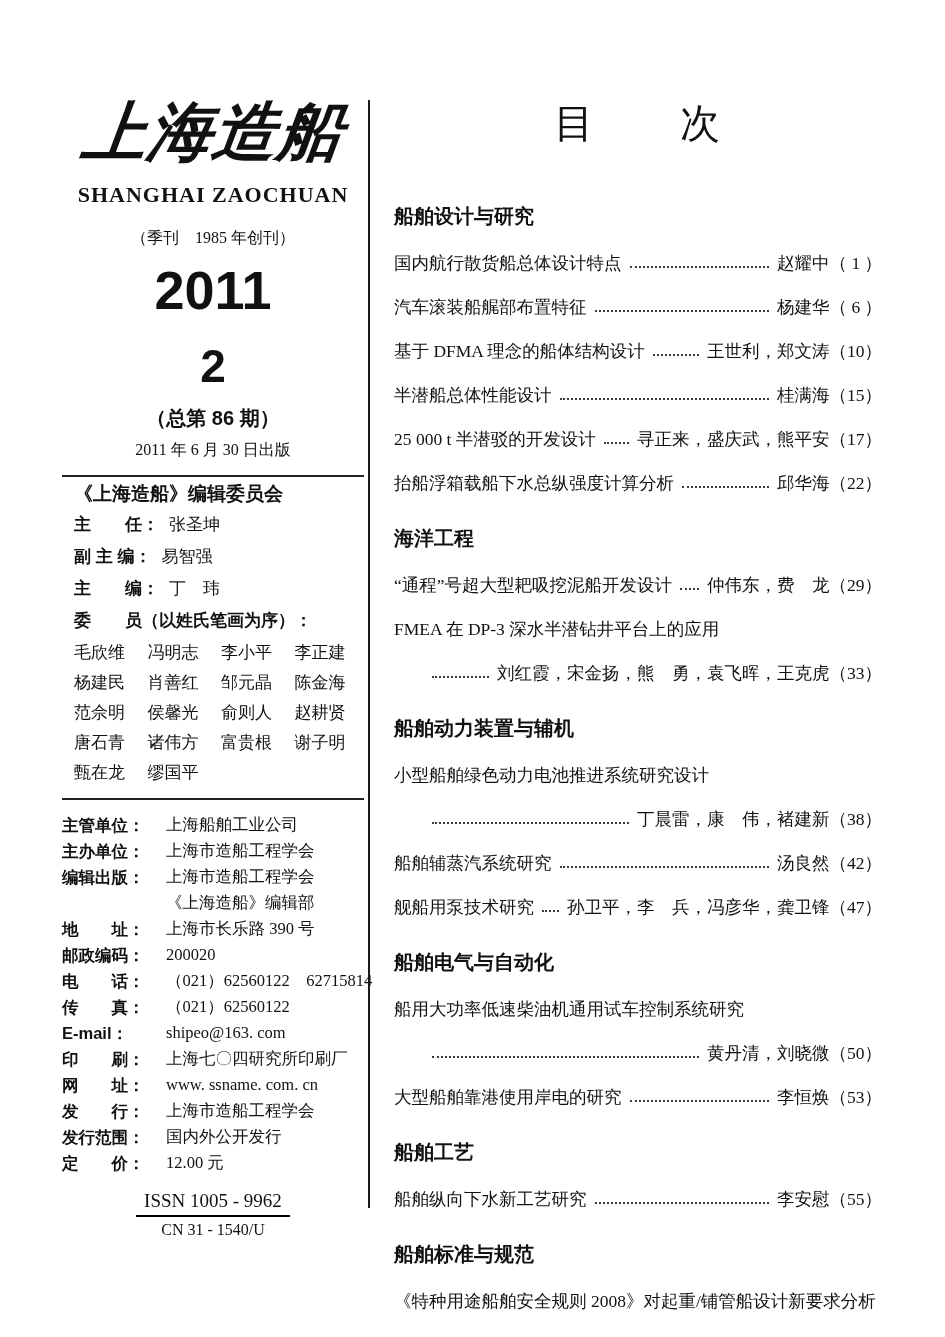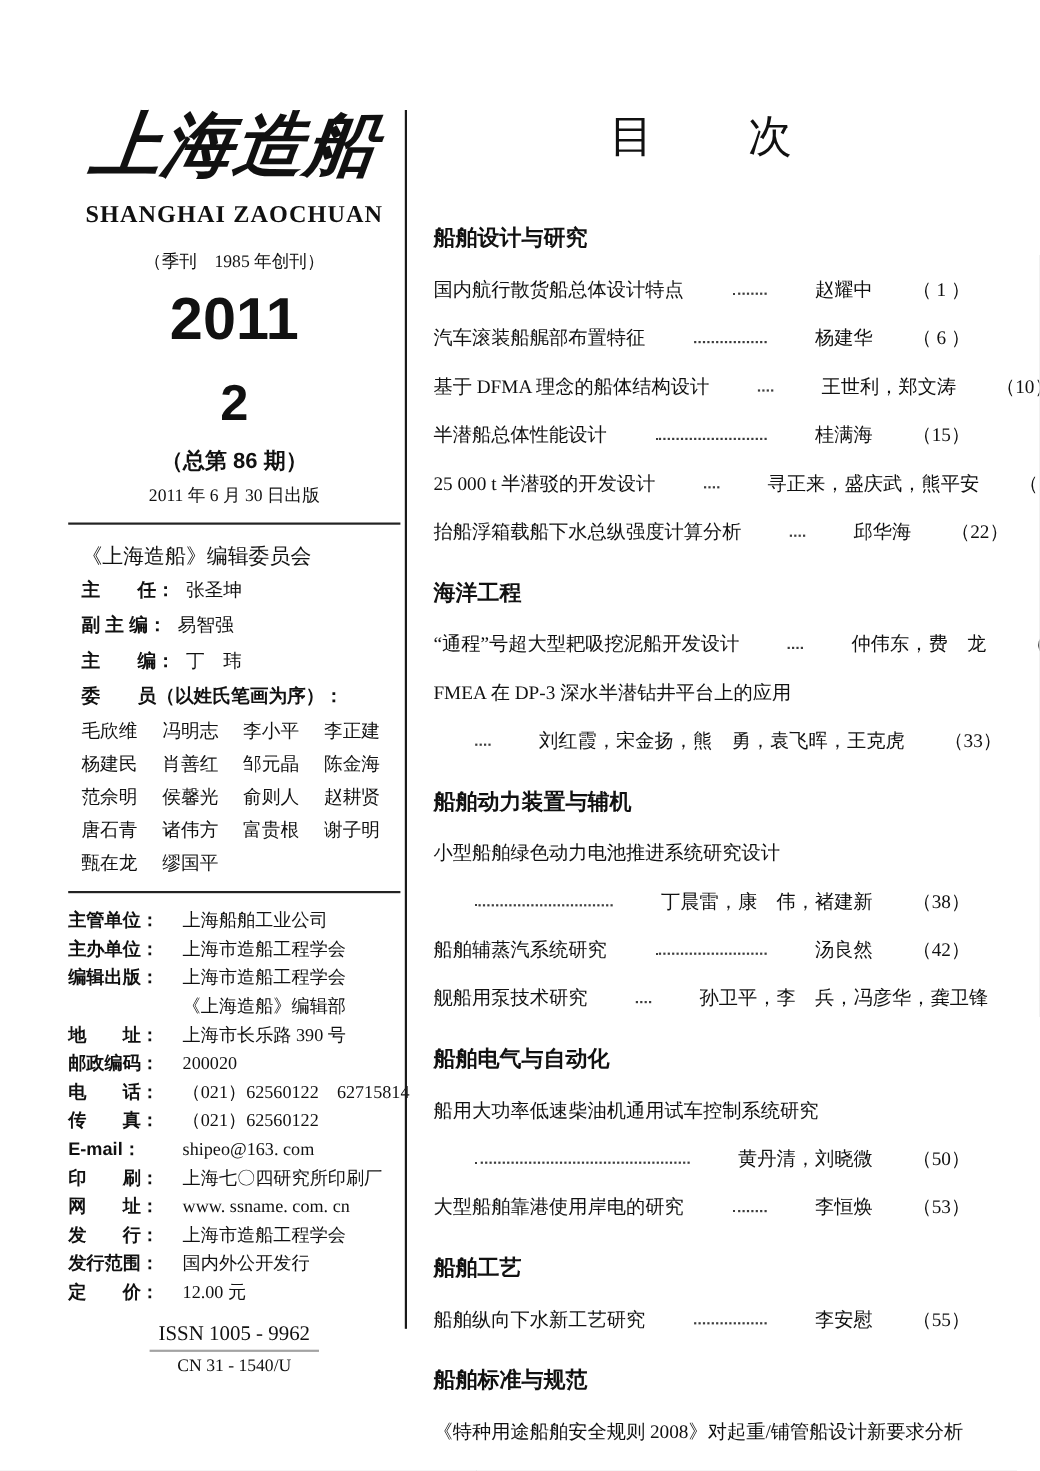--- a/index.html
+++ b/index.html
@@ -20,40 +20,40 @@
     margin-top:12px; font-family:"Liberation Serif",serif;
   }
   .subtitle { text-align:center; font-size:27px; letter-spacing:2px; margin-top:26px; white-space:nowrap; }
   .founding { text-align:center; font-size:16px; margin-top:20px; }
   .year { text-align:center; font-size:54px; font-weight:bold; font-family:"Liberation Sans","DejaVu Sans",sans-serif; margin-top:14px; line-height:1; }
   .issue-no { text-align:center; font-size:46px; font-weight:bold; font-family:"Liberation Sans","DejaVu Sans",sans-serif; margin-top:26px; line-height:1; }
   .total-issue { text-align:center; font-size:20px; font-weight:bold; margin-top:16px; font-family:"Liberation Sans","DejaVu Sans",sans-serif; }
   .pub-date { text-align:center; font-size:16px; margin-top:8px; }
   .rule { border:none; border-top:2px solid #222; margin:14px 0 0 0; }
   .committee { padding-left:12px; }
-  .committee-title { font-size:19px; font-weight:normal; font-family:"Liberation Sans","DejaVu Sans",sans-serif; margin-top:16px; }
+  .committee-title { font-size:19px; font-weight:bold; font-family:"Liberation Sans","DejaVu Sans",sans-serif; margin-top:4px; }
   .role-row { font-size:17px; line-height:28px; margin-top:4px; white-space:nowrap; }
   .role-label { font-weight:bold; font-family:"Liberation Sans","DejaVu Sans",sans-serif; }
   .role-value { margin-left:10px; }
   .members { display:grid; grid-template-columns:repeat(4,1fr); column-gap:4px; row-gap:7px; font-size:17px; margin-top:6px; padding-left:12px; }
   .member { white-space:nowrap; }
   .pub-info { margin-top:12px; }
   .info-row { display:flex; font-size:16.5px; line-height:26px; }
   .info-label { width:104px; flex:0 0 104px; font-weight:bold; font-family:"Liberation Sans","DejaVu Sans",sans-serif; white-space:nowrap; }
   .info-value { white-space:nowrap; }
   .reg-block { width:fit-content; margin:14px auto 0 auto; text-align:center; }
-  .issn { font-size:19px; border-bottom:2px solid #a3a3a3; padding:0 8px 3px 8px; }
+  .issn { font-size:19px; border-bottom:2px solid #000000; padding:0 8px 3px 8px; }
   .cn { font-size:16px; padding-top:4px;font-family:Liberation Serif, serif; }
   
   .divider { position:absolute; left:368px; top:100px; width:2px; height:1108px; background:#1a1a1a; }
   
   .right-col { position:absolute; left:394px; top:96px; width:488px; }
   .toc-title { text-align:center; font-size:40px; letter-spacing:2px; margin-bottom:52px; white-space:nowrap; }
   .section-heading { font-size:20px; font-weight:bold; font-family:"Liberation Sans","DejaVu Sans",sans-serif; margin:32px 0 23px 0; }
-  .toc-row { display:flex; align-items:flex-end; font-size:17.5px; line-height:20px; margin-bottom:24px;gap:36px; }
+  .toc-row { display:flex; align-items:flex-end; font-size:17.5px; line-height:20px; margin-bottom:24px; }
   .toc-row .t { white-space:nowrap; }
   .leader { flex:1 1 auto; min-width:14px; border-bottom:2px dotted #3c3c3c; margin:0 8px 5px 8px; }
   .cont .leader { margin-left:38px; }
   .a, .p { white-space:nowrap; }
   .title-only { margin-bottom:24px; }
 </style>
 </head>
 <body>
 
 <div class="page">

